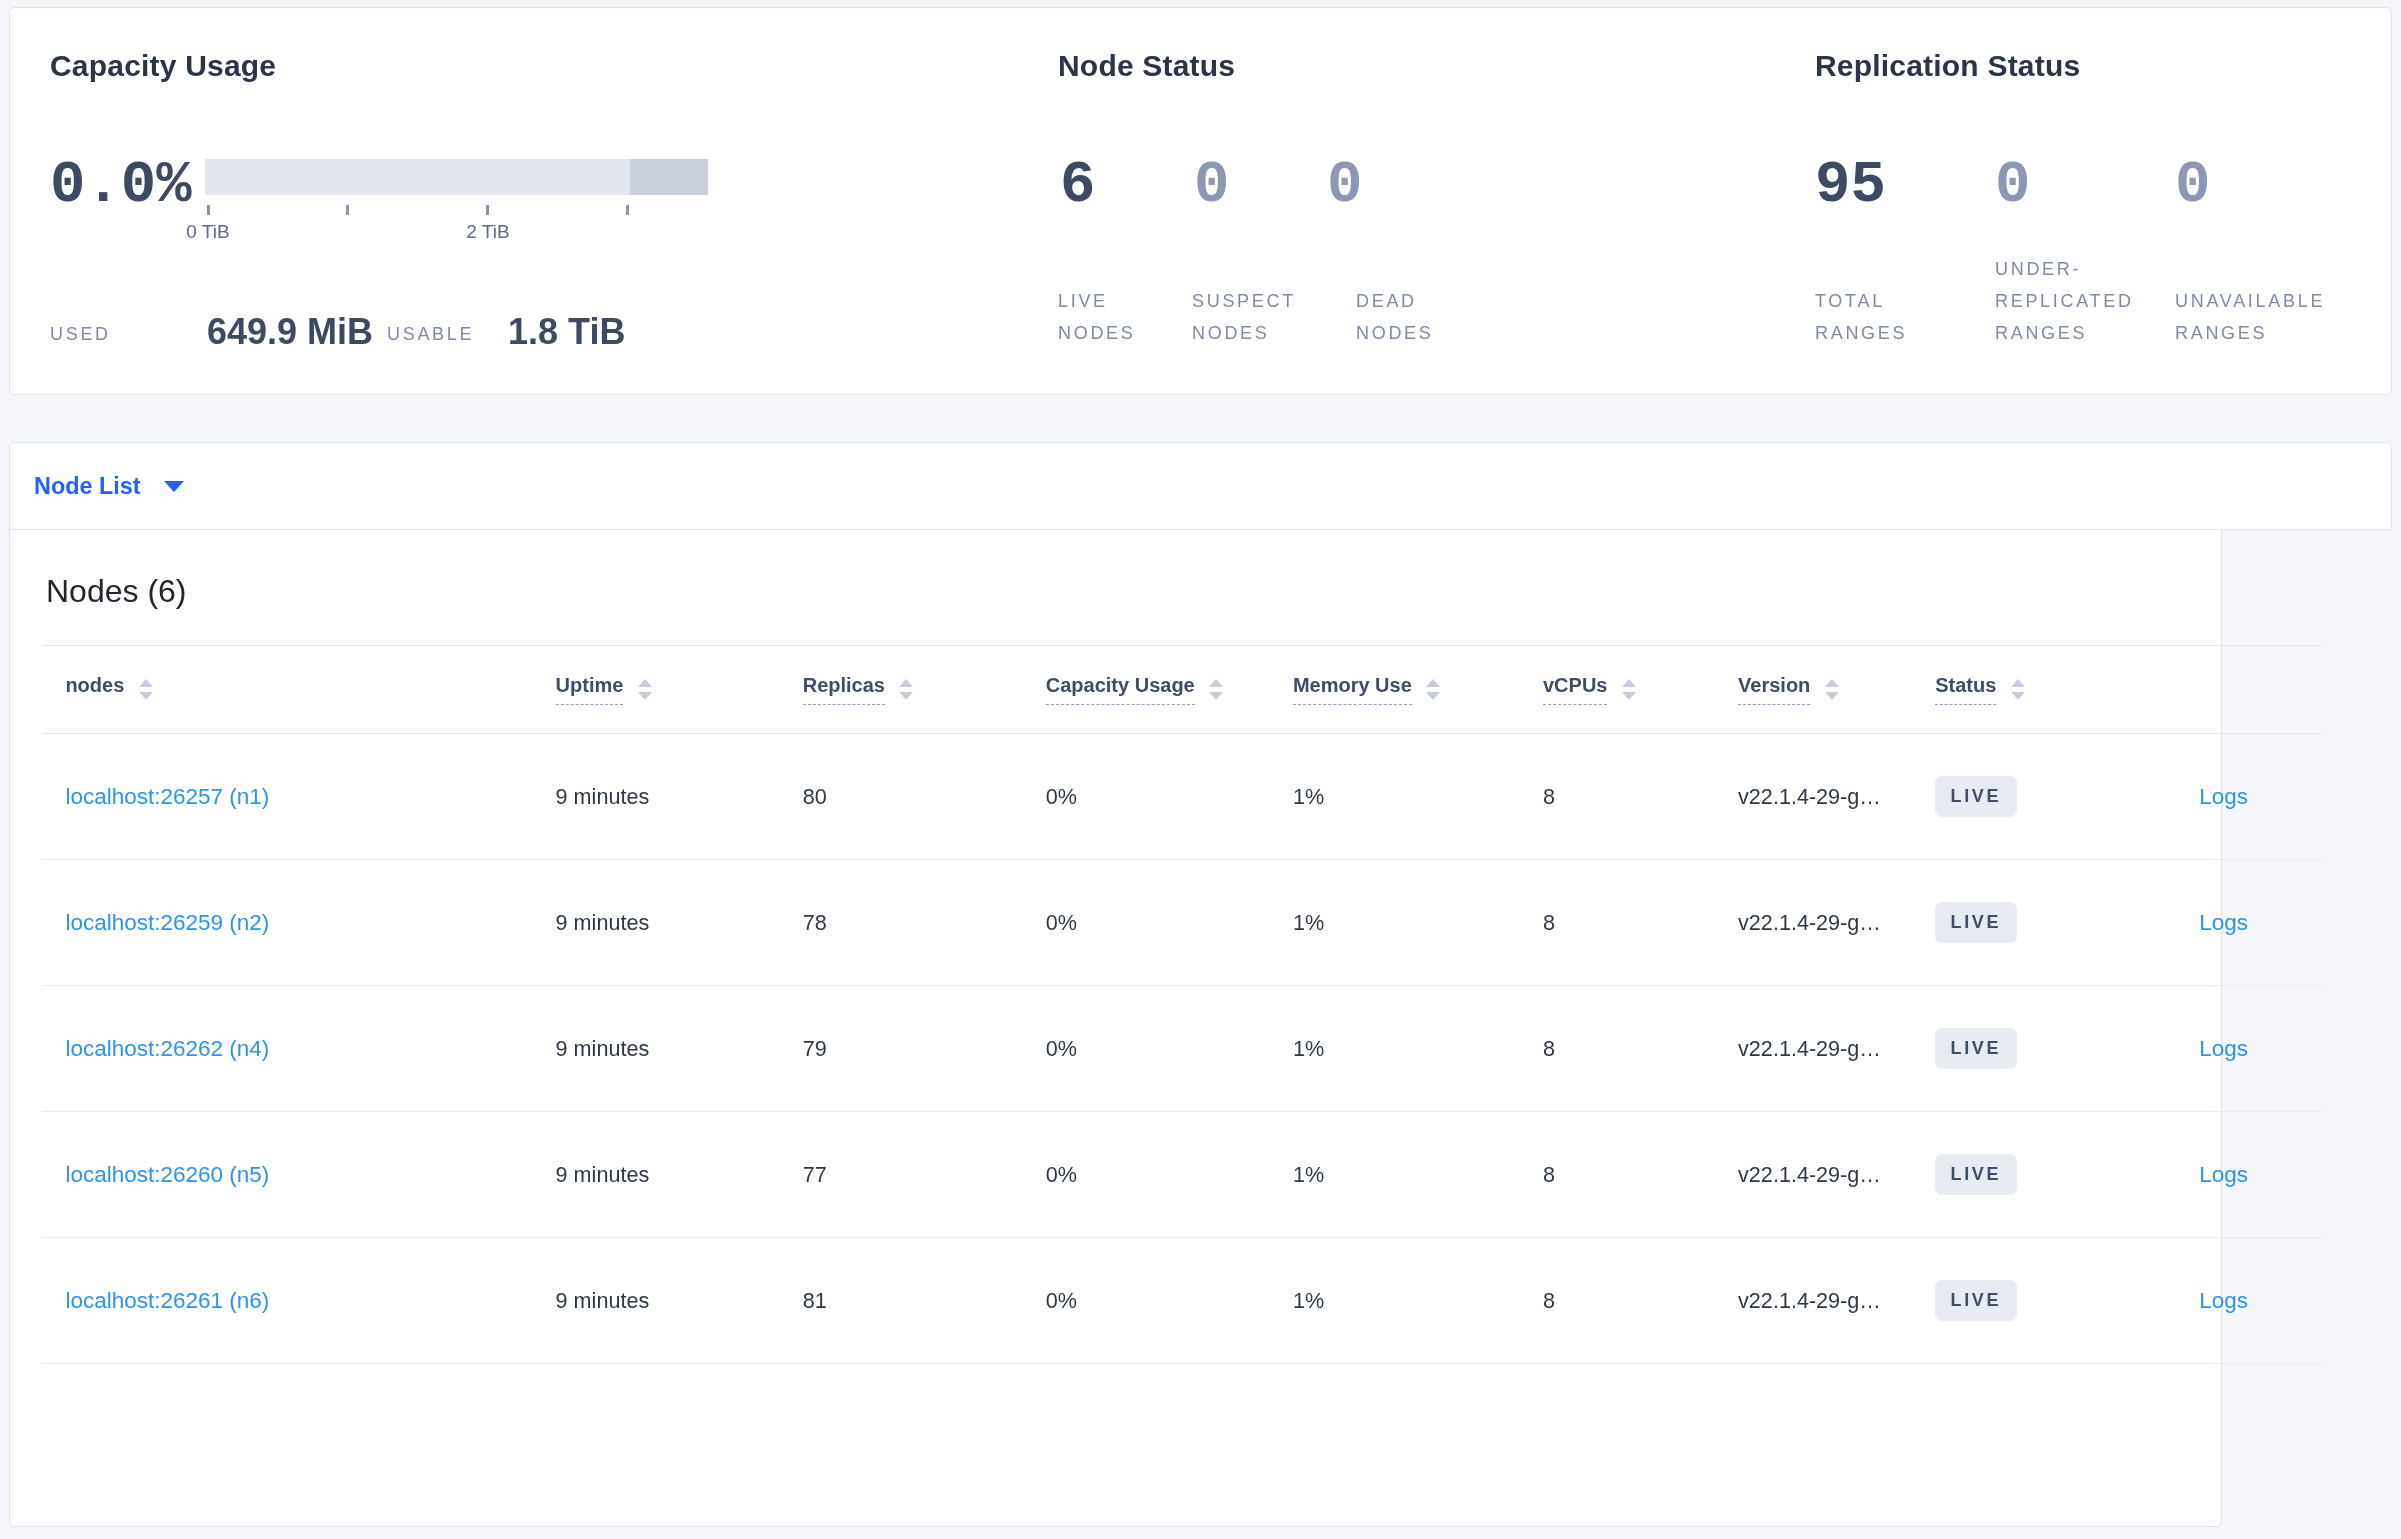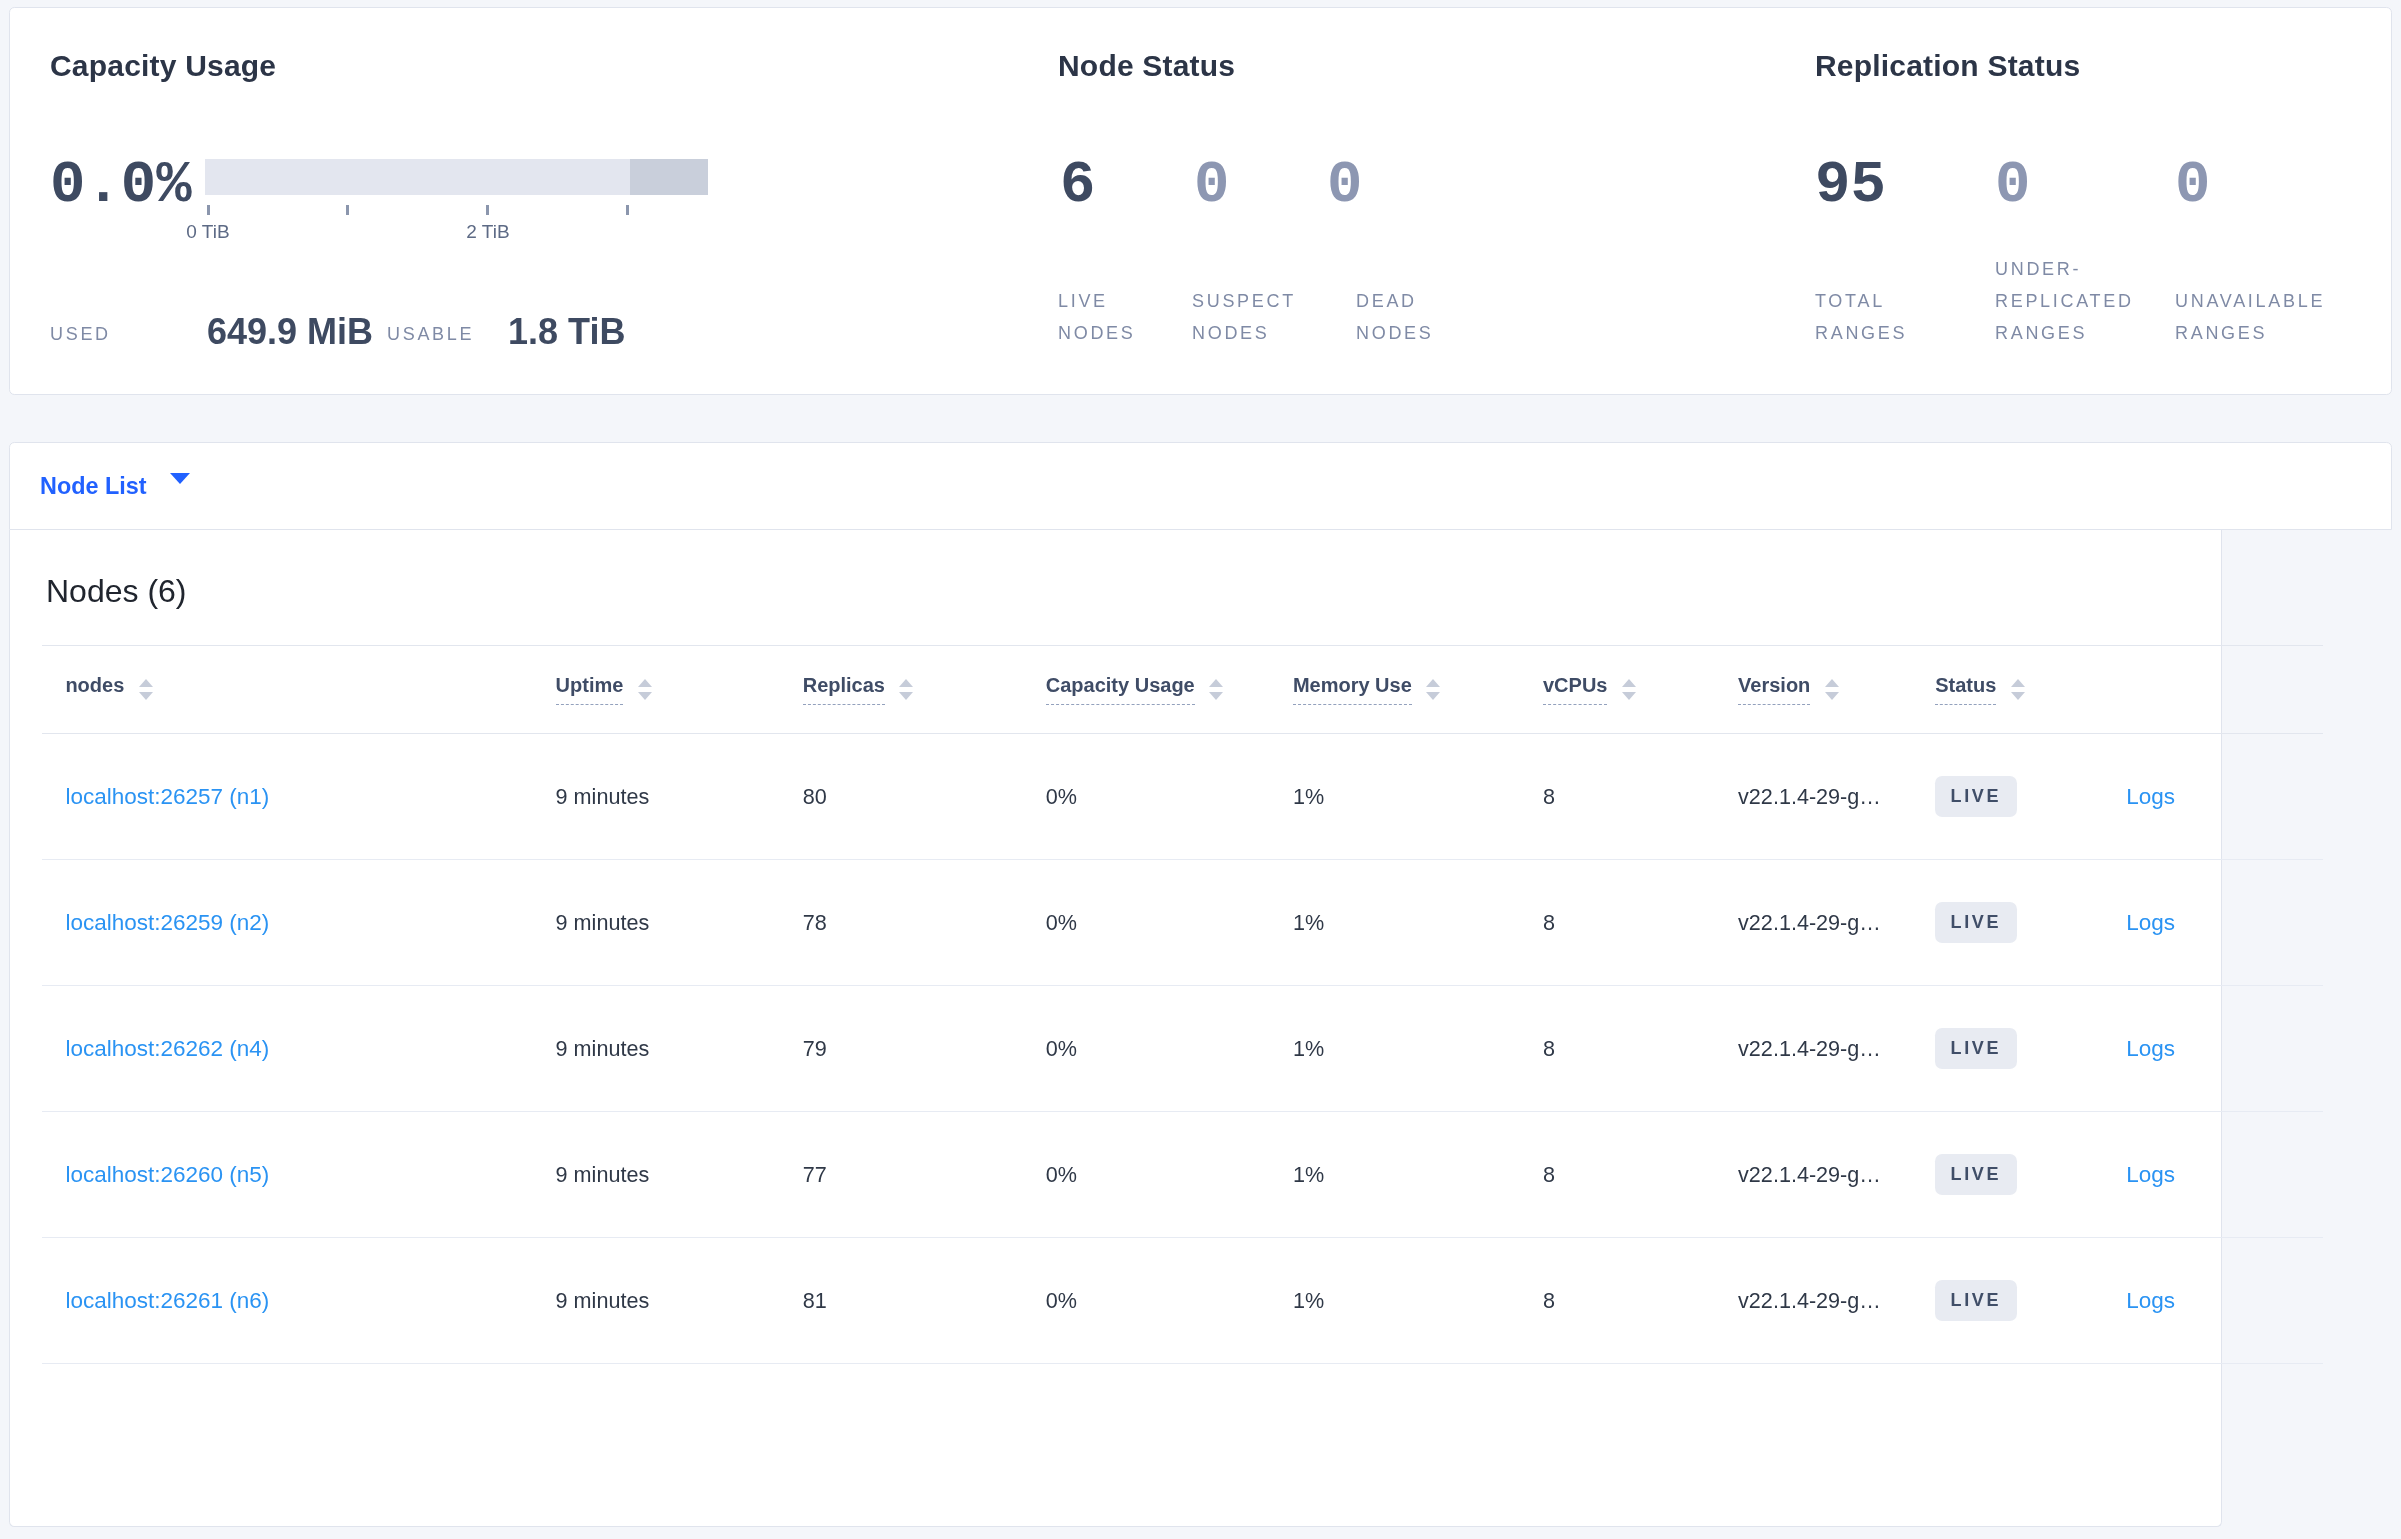--- a/index.html
+++ b/index.html
@@ -57,21 +57,21 @@
   }
   .cap-tick-label {
     position:absolute; top:213px; width:108px; text-align:center;
     font-size:19px; color:#5d6a85;
   }
 
   
   #nodelist-bar { left:9px; top:442px; width:2383px; height:88px;
     border-radius:5.4px 5.4px 0 0; display:flex; align-items:center; }
   #nodelist-btn {
-    margin-left:30px; display:flex; align-items:flex-start; cursor:pointer;
+    margin-left:24px; display:flex; align-items:center; cursor:pointer;
   }
   #nodelist-label { font-size:23.4px; font-weight:700; color:#2161ff; }
   #nodelist-caret {
     margin-left:23.4px; width:0; height:0;
     border-left:10px solid transparent; border-right:10px solid transparent;
     border-top:11.7px solid #2161ff;
   }
 
   
   #nodes-card { left:9px; top:530px; width:2213px; height:997px;
@@ -102,21 +102,21 @@
     margin-left:14.4px; }
   .sort-icon .up { width:0;height:0;border-left:7.2px solid transparent;
     border-right:7.2px solid transparent;border-bottom:8px solid #c6ccd9;
     margin-bottom:4.5px; }
   .sort-icon .down { width:0;height:0;border-left:7.2px solid transparent;
     border-right:7.2px solid transparent;border-top:8px solid #c6ccd9; }
 
   a.node-link, a.logs-link {
     color:#2a93f3; text-decoration:none; font-size:22.5px; cursor:pointer;
   }
-  td.logs-cell { text-align:left; padding-left:0; padding-right:1.8px; }
+  td.logs-cell { text-align:center; padding-left:0; padding-right:1.8px; }
   .status-badge {
     display:inline-block; background:#e8ebf2; border-radius:7.2px;
     padding:10px 15.3px; font-size:18px; font-weight:700; letter-spacing:2.7px;
     color:#404e68;
   }
 </style>
 </head>
 <body>
 
 <div class="card" id="summary-card">

